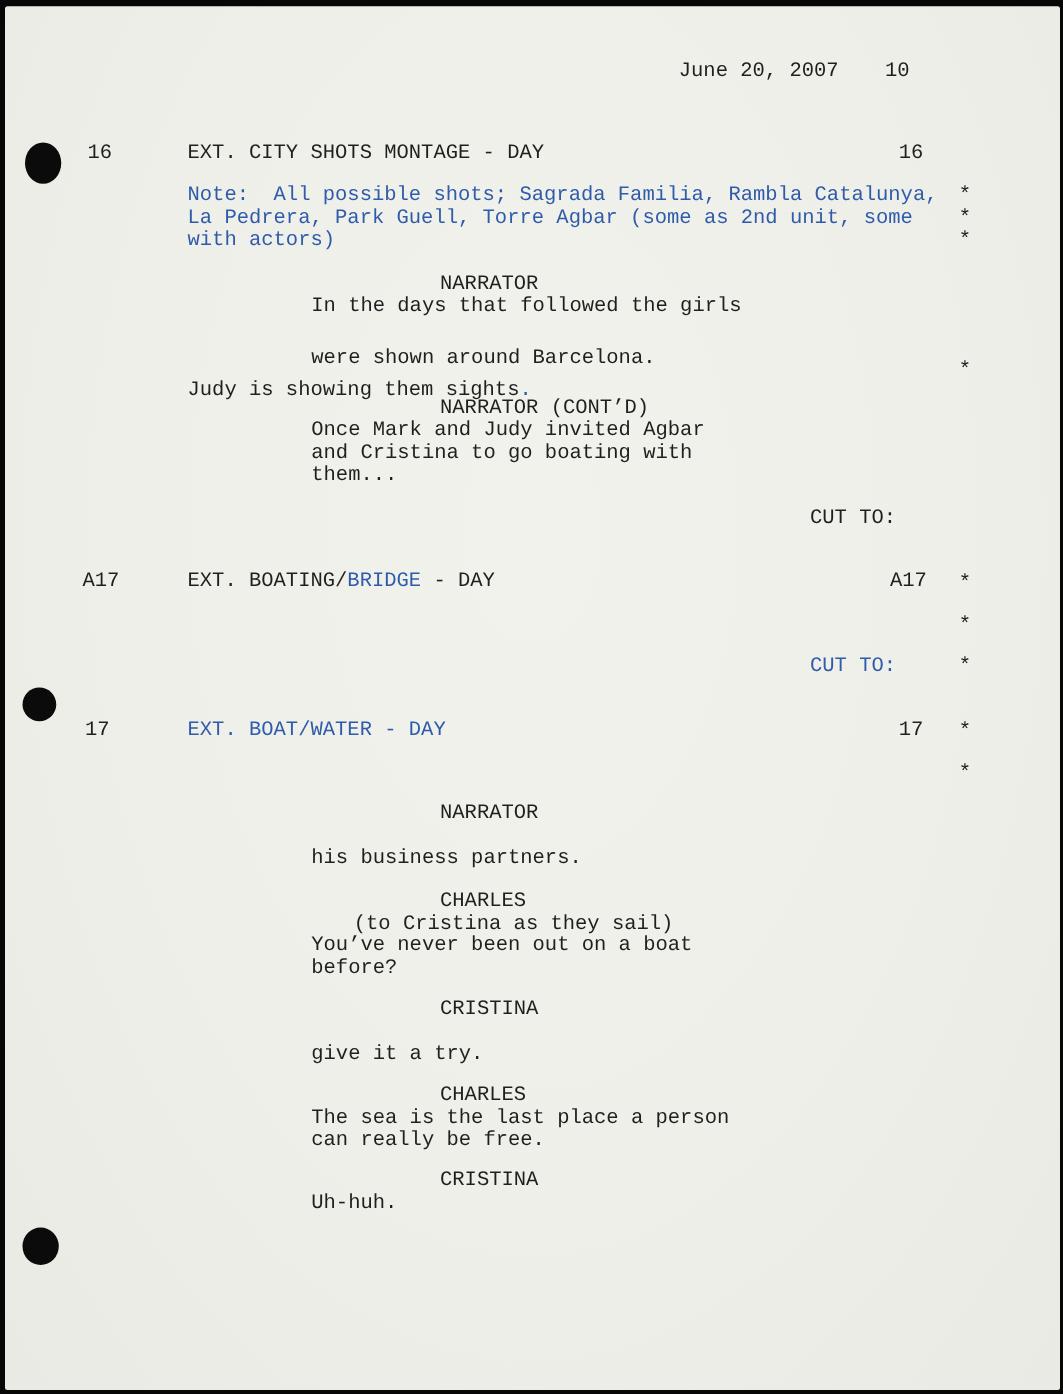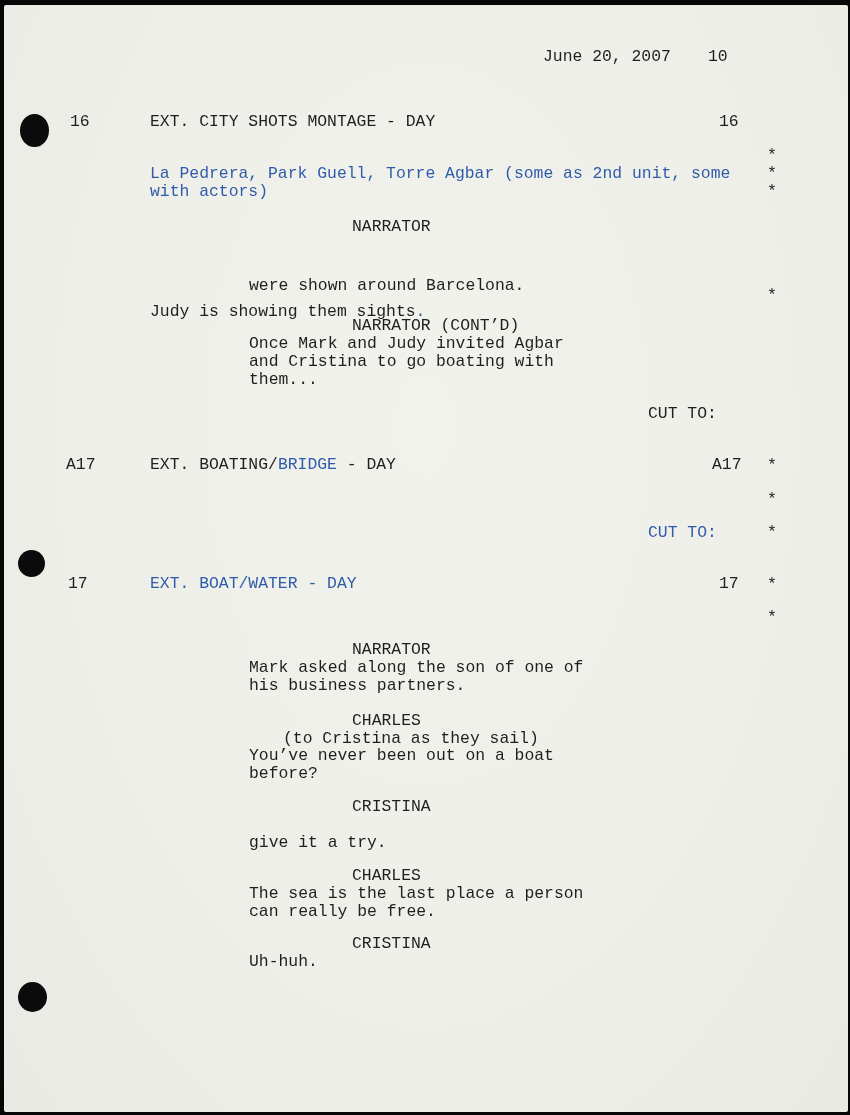--- a/index.html
+++ b/index.html
@@ -50,27 +50,29 @@
   <div class="hole" style="left:18px;top:550px;width:27px;height:27px;"></div>
   <div class="hole" style="left:18px;top:982px;width:29px;height:30px;"></div>
 
   <div class="line" style="left:543px;top:47px;">June 20, 2007</div>
   <div class="line" style="left:708px;top:47px;">10</div>
 
   <div class="line" style="left:70px;top:112px;">16</div>
   <div class="line" style="left:150px;top:112px;">EXT. CITY SHOTS MONTAGE - DAY</div>
   <div class="line" style="left:719px;top:112px;">16</div>
 
+  <div class="line blue" style="left:150px;top:146px;">Note:  All possible shots; Sagrada Familia, Rambla Catalunya,</div>
   <div class="line blue" style="left:150px;top:164px;">La Pedrera, Park Guell, Torre Agbar (some as 2nd unit, some</div>
   <div class="line blue" style="left:150px;top:182px;">with actors)</div>
   <div class="line" style="left:767px;top:146px;">*</div>
   <div class="line" style="left:767px;top:164px;">*</div>
   <div class="line" style="left:767px;top:182px;">*</div>
 
   <div class="line" style="left:352px;top:217px;">NARRATOR</div>
+  <div class="line" style="left:249px;top:235px;">In the days that followed the girls</div>
   <div class="line" style="left:249px;top:252px;margin-top:24px;">were shown around Barcelona.</div>
 
   <div class="line" style="left:150px;top:302px;text-align:center;"><span>Judy is showing them sights</span><span class="blue">.</span></div>
   <div class="line" style="left:767px;top:286px;">*</div>
 
   <div class="line" style="left:352px;top:316px;">NARRATOR (CONT’D)</div>
   <div class="line" style="left:249px;top:334px;">Once Mark and Judy invited Agbar</div>
   <div class="line" style="left:249px;top:352px;">and Cristina to go boating with</div>
   <div class="line" style="left:249px;top:370px;">them...</div>
 
@@ -87,21 +89,20 @@
   <div class="line" style="left:767px;top:523px;">*</div>
 
   <div class="line" style="left:68px;top:574px;">17</div>
   <div class="line blue" style="left:150px;top:574px;">EXT. BOAT/WATER - DAY</div>
   <div class="line" style="left:719px;top:574px;">17</div>
   <div class="line" style="left:767px;top:575px;">*</div>
 
   <div class="line" style="left:767px;top:608px;">*</div>
 
   <div class="line" style="left:352px;top:640px;">NARRATOR</div>
-  <div class="line" style="left:249px;top:658px;">Mark asked along the son of one of</div>
   <div class="line" style="left:249px;top:676px;">his business partners.</div>
 
   <div class="line" style="left:352px;top:711px;">CHARLES</div>
   <div class="line" style="left:283px;top:729px;">(to Cristina as they sail)</div>
   <div class="line" style="left:249px;top:746px;">You’ve never been out on a boat</div>
   <div class="line" style="left:249px;top:764px;">before?</div>
 
   <div class="line" style="left:352px;top:797px;">CRISTINA</div>
   <div class="line" style="left:249px;top:833px;">give it a try.</div>
 

